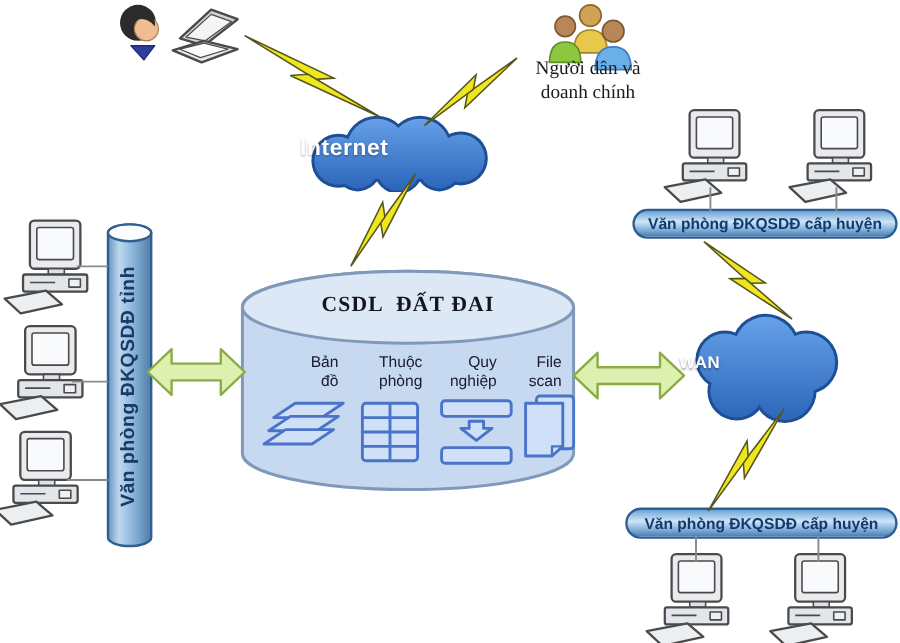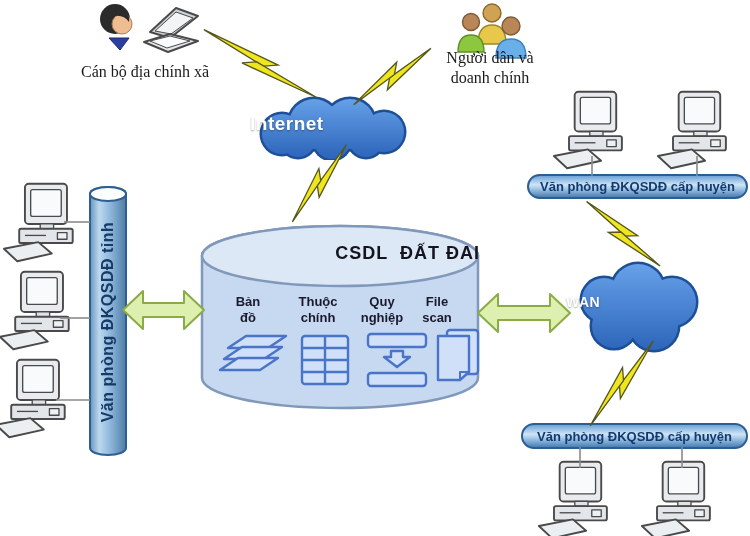--- a/index.html
+++ b/index.html
@@ -1,22 +1,22 @@
 <!DOCTYPE html>
 <html><head>
 <meta charset="utf-8">
 <style>
   * { margin:0; padding:0; box-sizing:border-box; }
   body { background:#fff; font-family:"Liberation Sans", sans-serif; }
   #canvas { position:relative; width:750px; height:536px; background:#ffffff; overflow:hidden; }
   .abs { position:absolute; }
   .serif-label { font-family:"Liberation Serif", serif; color:#1a1a1a; font-size:16px; text-align:center; line-height:20px; }
   .cloud-label { color:#ffffff; font-weight:bold; text-align:left; text-shadow:0 1px 2px rgba(0,0,0,.35); letter-spacing:.5px; }
-  .db-title { font-weight:bold; font-size:18px; color:#14141e; text-align:right; letter-spacing:1px; white-space:pre; }
-  .db-item-label { font-weight:bold; font-size:13px; color:#19192e; text-align:center; line-height:16px; }
+  .db-title { font-weight:bold; font-size:18px; color:#14141e; text-align:center; letter-spacing:1px; white-space:pre;font-family:Liberation Serif, serif; }
+  .db-item-label { font-weight:normal; font-size:13px; color:#19192e; text-align:right; line-height:16px; }
   .pill { border:2px solid #2c5e94; border-radius:13px;
           background:linear-gradient(180deg,#6ea4d8 0%,#cfe4f6 42%,#a8cbea 58%,#497fb5 100%);
           color:#123a6e; font-weight:bold; font-size:13px; text-align:center;
           display:flex; align-items:center; justify-content:center; white-space:nowrap; }
   .province-label { width:264px; height:40px; line-height:40px; text-align:center;
           transform:rotate(-90deg); color:#173a66; font-weight:bold; font-size:16px;
           letter-spacing:.5px; white-space:nowrap; }
 </style>
 </head>
 <body>
@@ -74,21 +74,20 @@
       </g>
     </defs>
   </svg>
 
   <svg class="abs" style="left:92px;top:2px" width="50" height="62" viewBox="0 0 50 62">
       <use href="#person"></use>
     </svg>
   <svg class="abs" style="left:140px;top:6px" width="62" height="52" viewBox="0 0 62 52">
       <use href="#laptop"></use>
     </svg>
-  <div class="abs serif-label" style="left:60px;top:62px;width:170px">Cán bộ địa chính xã</div>
 
   <svg class="abs" style="left:450px;top:2px" width="84" height="60" viewBox="0 0 84 60">
       <use href="#citizens"></use>
     </svg>
   <div class="abs serif-label" style="left:432px;top:48px;width:116px">
     <div>Người dân và</div>
     <div>doanh chính</div>
   </div>
 
   <svg class="abs" style="left:250px;top:94px" width="164" height="66" viewBox="0 0 164 66">
@@ -159,21 +158,21 @@
       </g>
     </g>
   </svg>
   <div class="abs db-title" style="left:200px;top:243px;width:280px">CSDL  ĐẤT ĐAI</div>
   <div class="abs db-item-label" style="left:214px;top:294px;width:68px">
     <div>Bản</div>
     <div>đồ</div>
   </div>
   <div class="abs db-item-label" style="left:284px;top:294px;width:68px">
     <div>Thuộc</div>
-    <div>chính</div>
+    <div>phòng</div>
   </div>
   <div class="abs db-item-label" style="left:350px;top:294px;width:64px">
     <div>Quy</div>
     <div>nghiệp</div>
   </div>
   <div class="abs db-item-label" style="left:406px;top:294px;width:62px">
     <div>File</div>
     <div>scan</div>
   </div>
 

